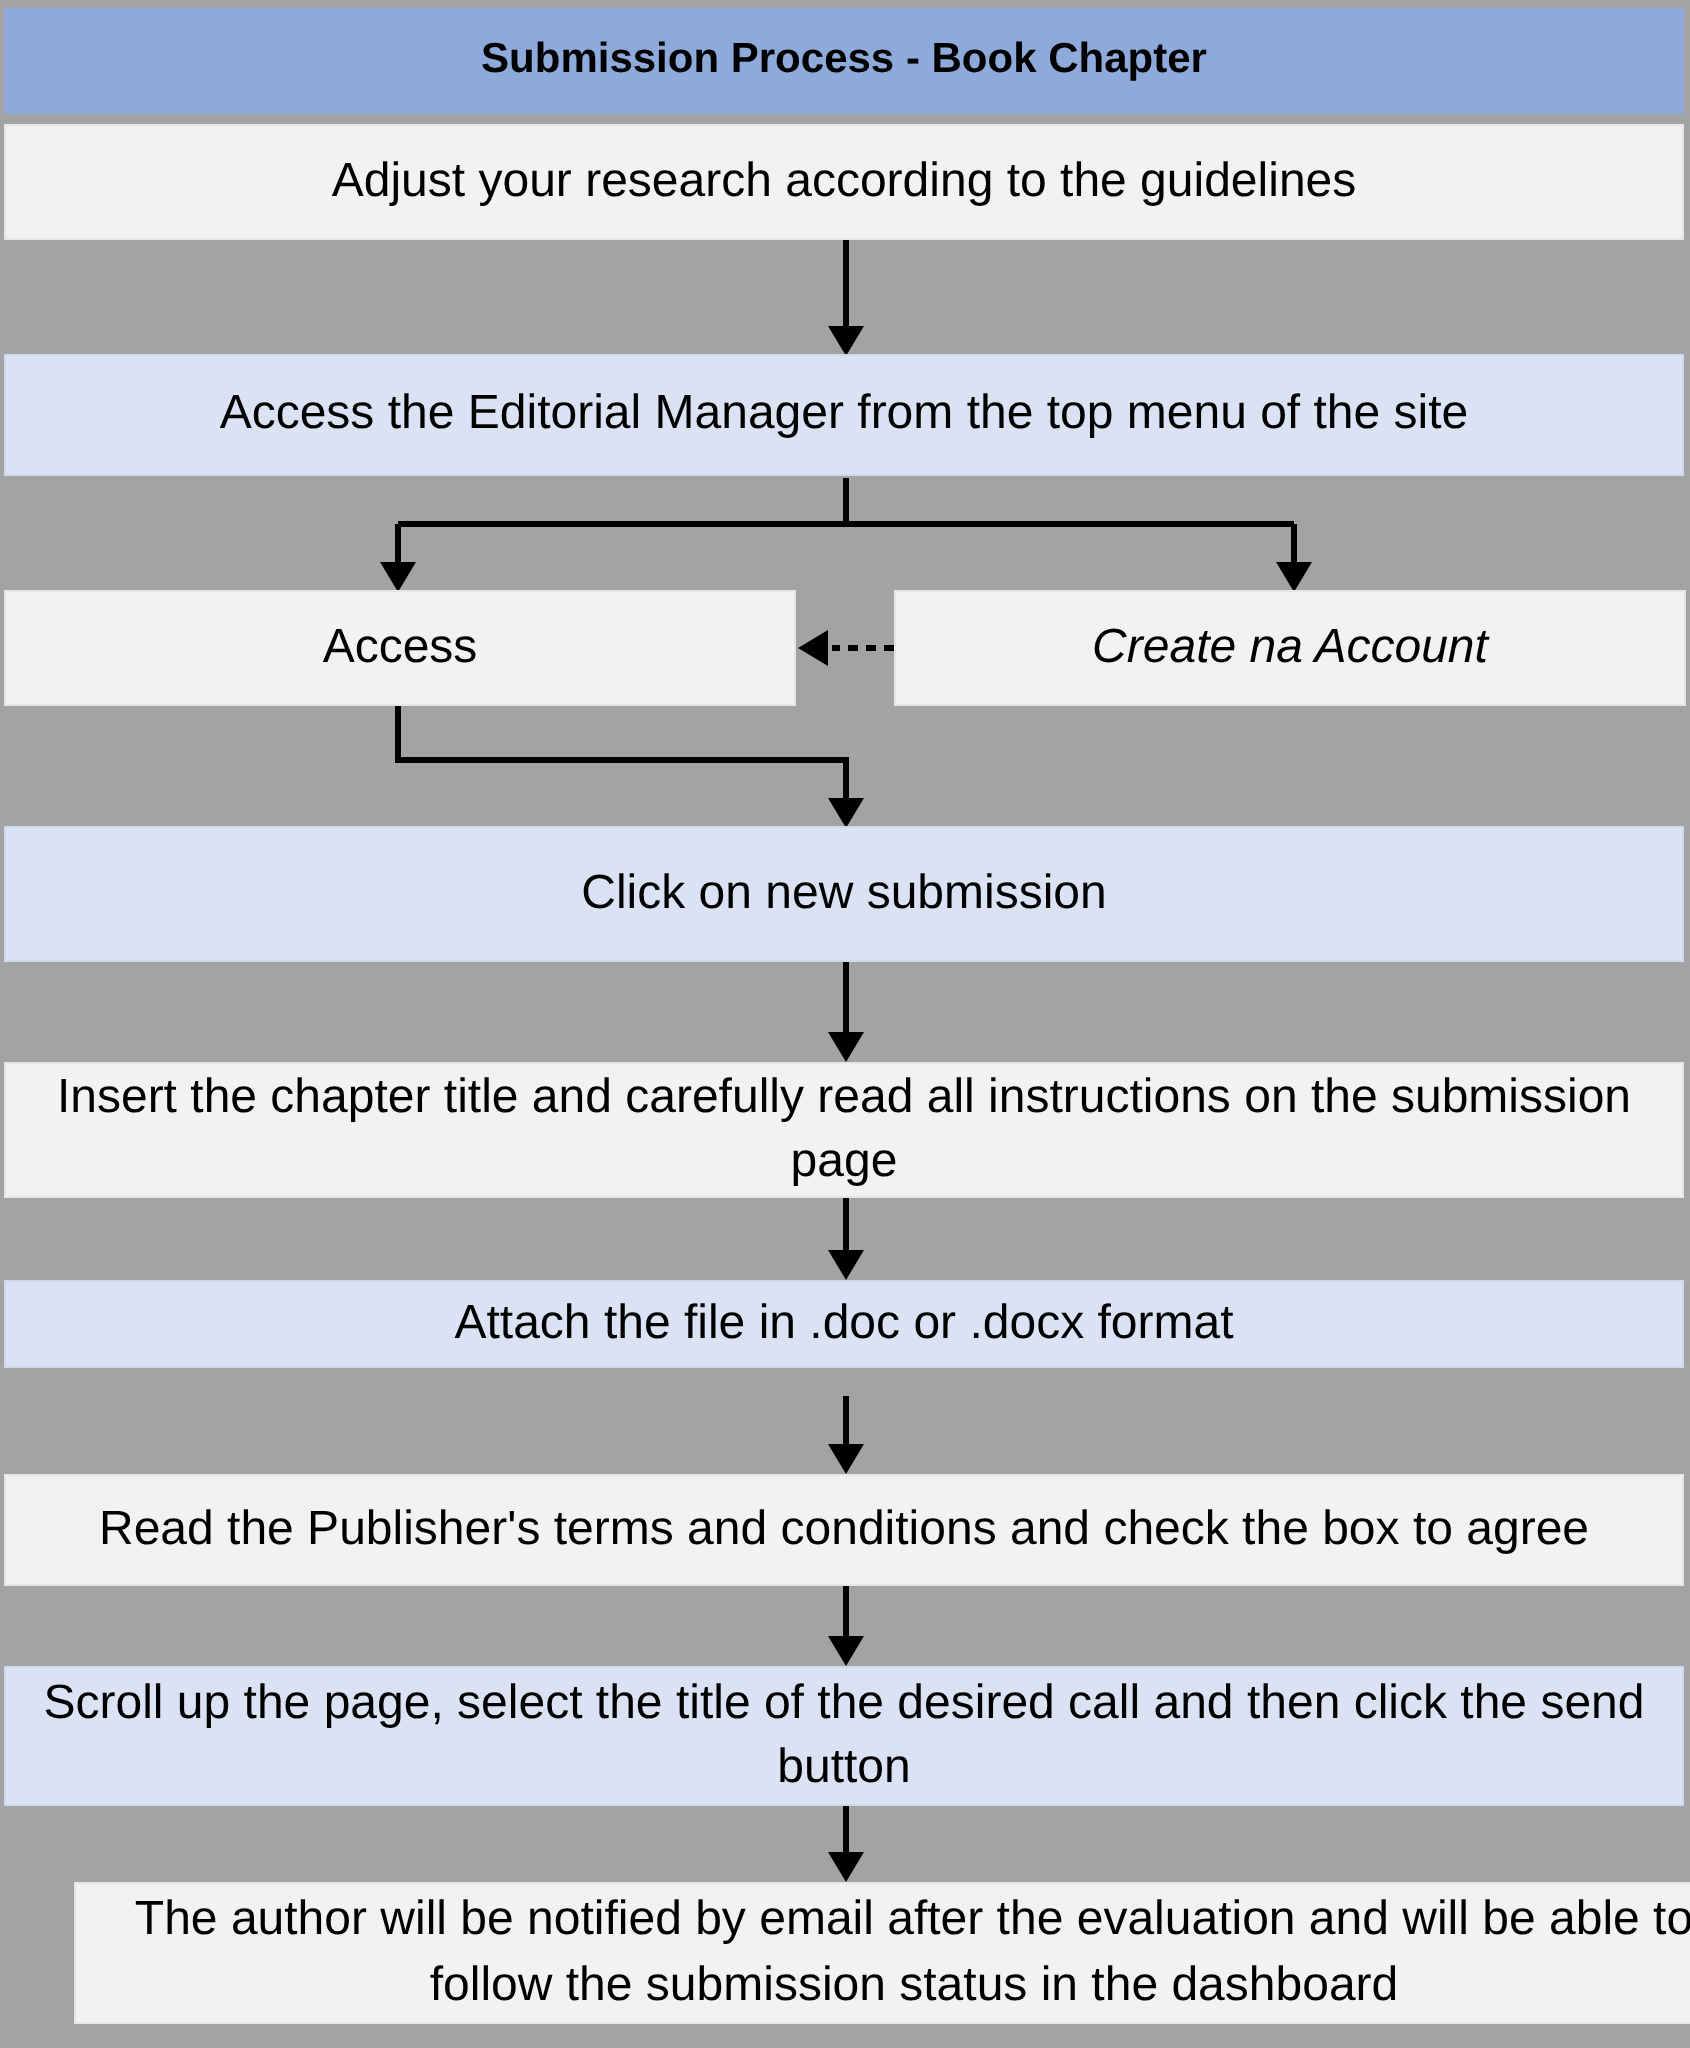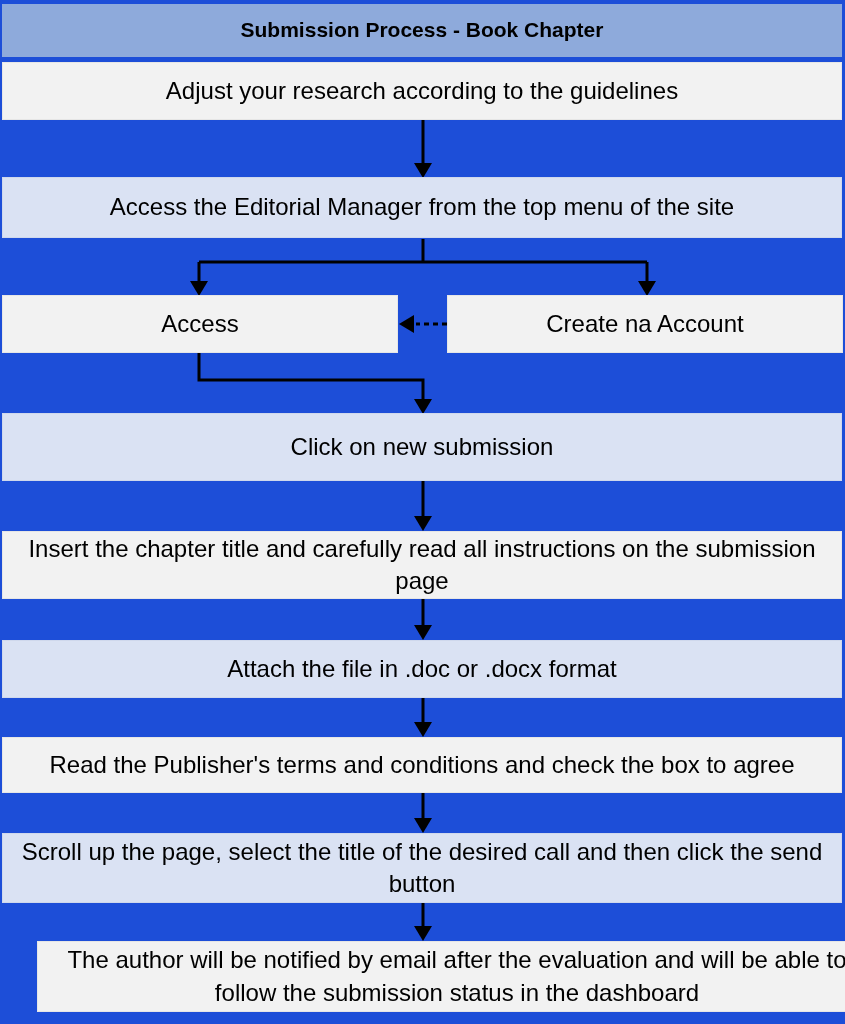--- a/index.html
+++ b/index.html
@@ -1,20 +1,20 @@
 <!DOCTYPE html>
 <html><head>
 <meta charset="utf-8">
 <style>
   html, body { margin: 0; padding: 0; background: #ffffff; }
   .page {
     position: relative;
     width: 845px;
     height: 1024px;
-    background: #1d4ed8;
+    background: #a3a3a3;
     font-family: "Liberation Sans", "DejaVu Sans", sans-serif;
     color: #000000;
     overflow: hidden;
   }
   .connectors {
     position: absolute;
     left: 0; top: 0;
     width: 845px; height: 1024px;
     z-index: 1;
   }
@@ -39,24 +39,24 @@
     font-size: 21px;
   }
   .node.gray { background: #F2F2F2; border: 1px solid #E6E6E6; }
   .node.blue { background: #DAE2F3; border: 1px solid #CFD8EC; }
 
   
   .n-title   { top: 4px;   height: 53px; }
   .n-adjust  { top: 62px;  height: 58px; }
   .n-access  { top: 177px; height: 61px; }
   .n-login   { top: 295px; height: 58px; left: 2px;   width: 396px; }
-  .n-create  { top: 295px; height: 58px; left: 447px; width: 396px; }
+  .n-create  { top: 295px; height: 58px; left: 447px; width: 396px; font-style: italic; }
   .n-click   { top: 413px; height: 68px; }
   .n-insert  { top: 531px; height: 68px; }
-  .n-attach  { top: 640px; height: 58px; }
+  .n-attach  { top: 640px; height: 44px; }
   .n-read    { top: 737px; height: 56px; }
   .n-scroll  { top: 833px; height: 70px; }
   .n-author  { top: 941px; height: 71px; margin-left: 35px; }
 </style>
 </head>
 <body>
 
 <div class="page">
 
   <svg class="connectors" width="845" height="1024" viewBox="0 0 845 1024" stroke="#000000" stroke-width="3" fill="none">

